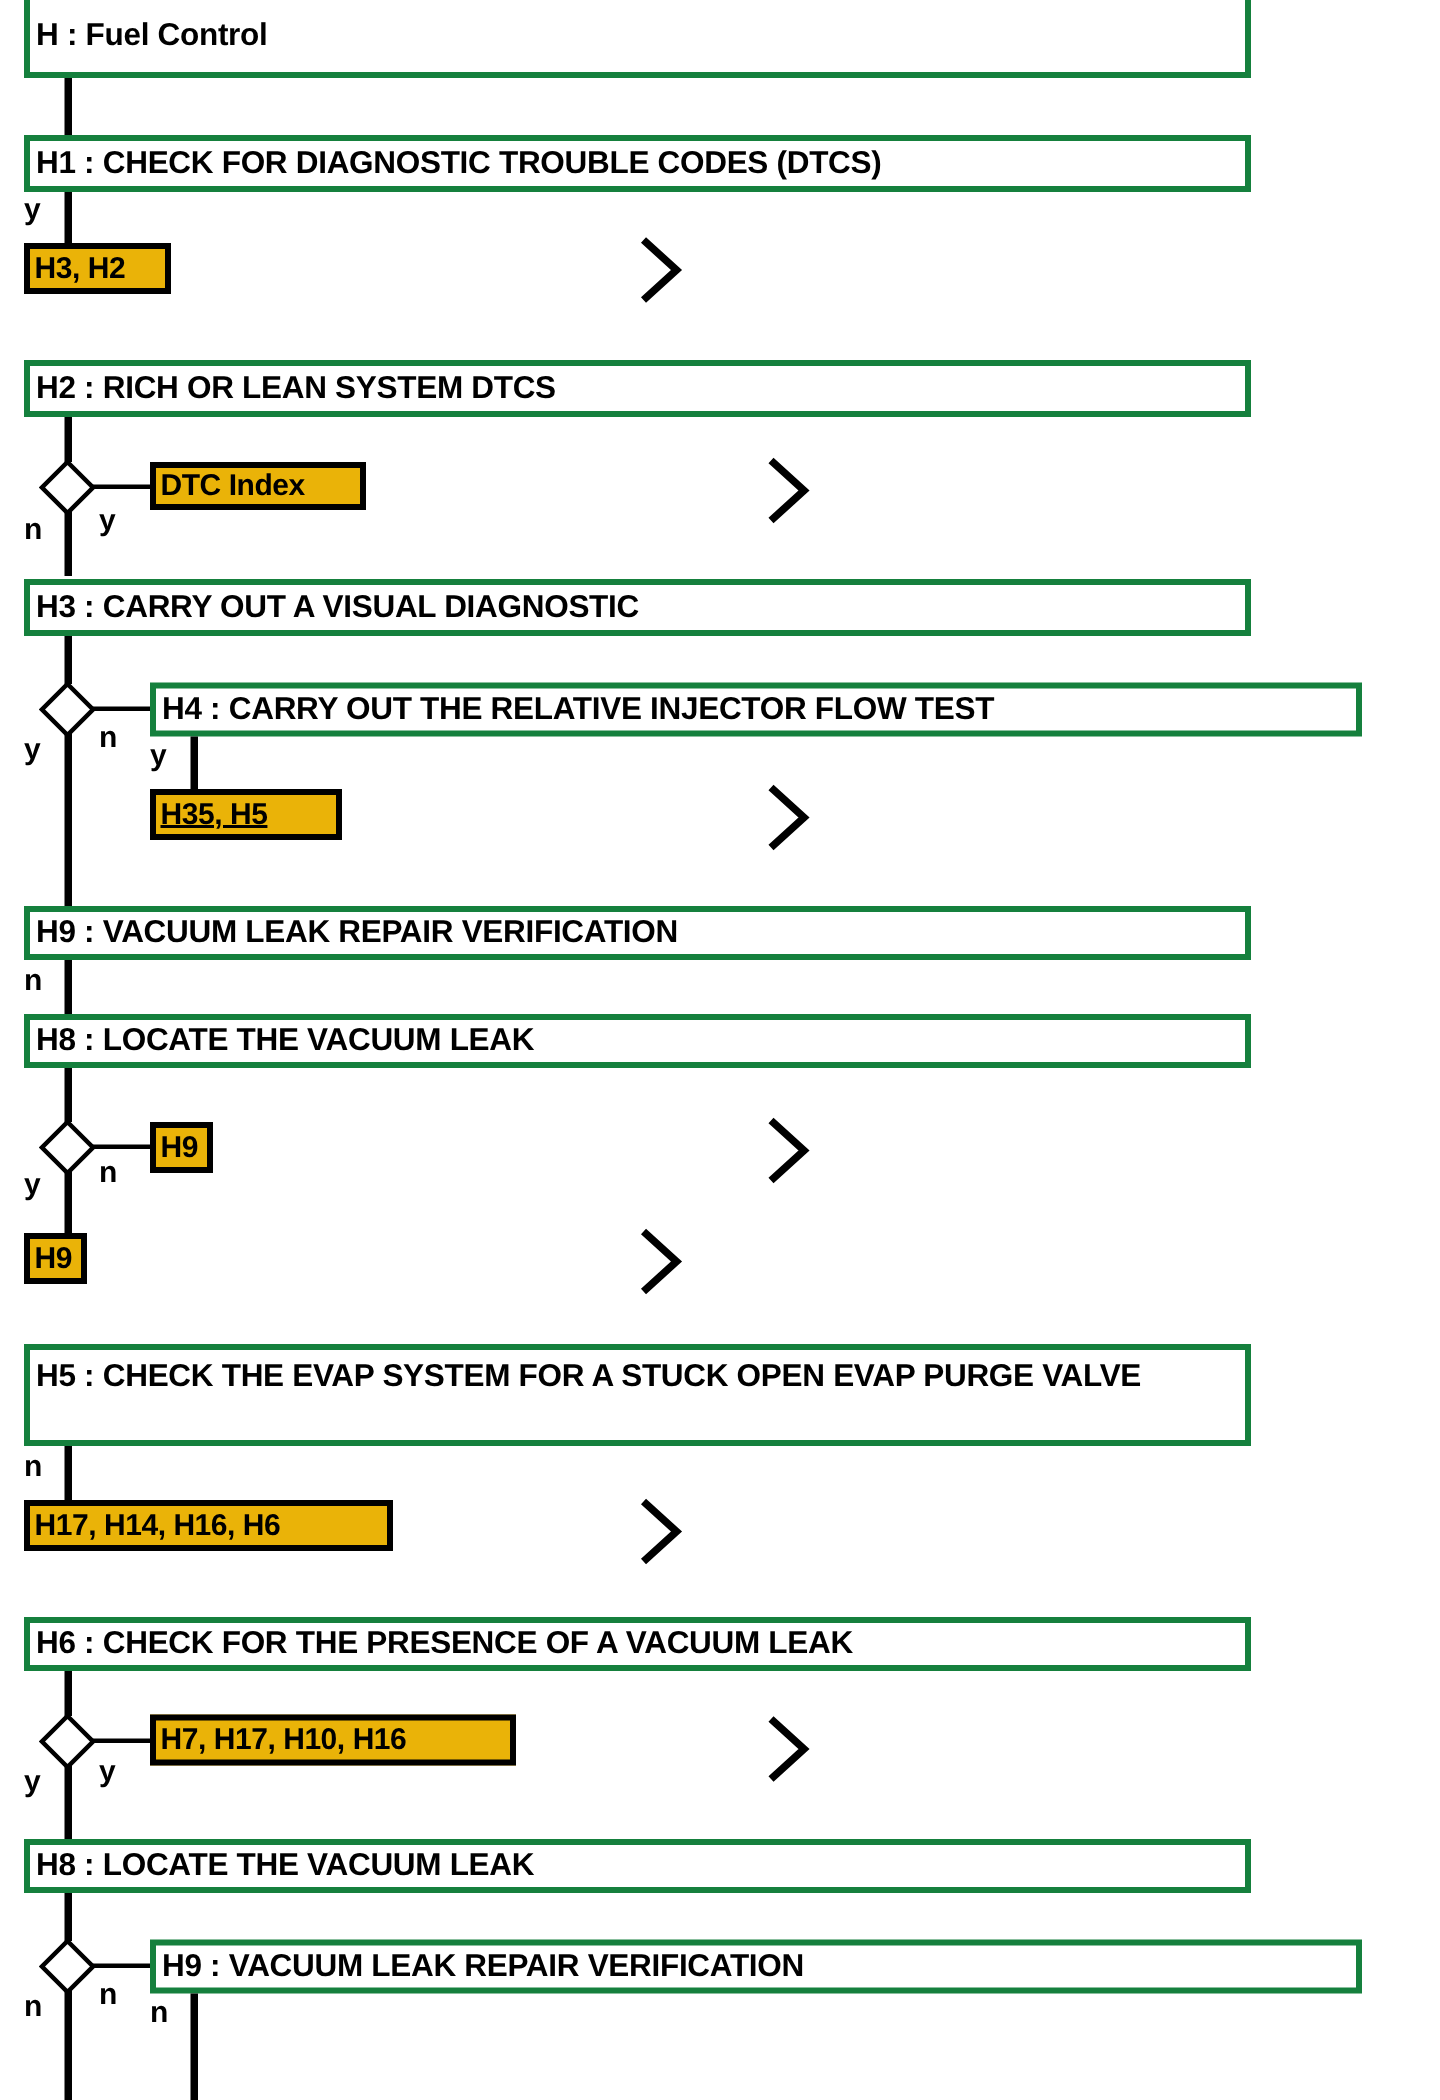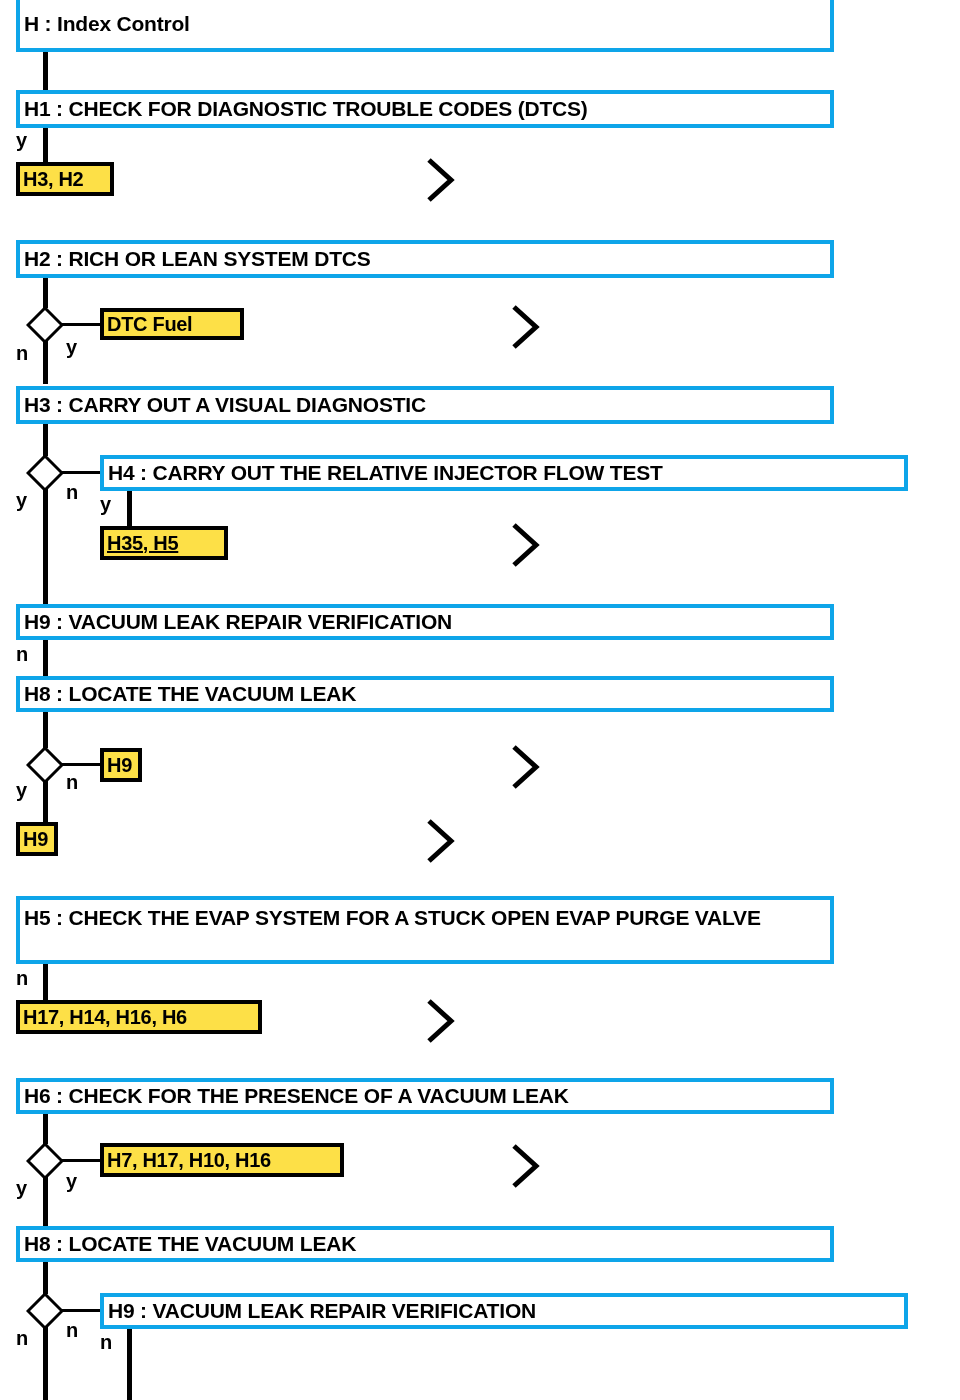--- a/index.html
+++ b/index.html
@@ -8,21 +8,21 @@
     width:960px;
     height:1400px;
     background:#ffffff;
     font-family:"Liberation Sans", sans-serif;
     overflow:hidden;
   }
   
   .box{
     position:absolute;
     box-sizing:border-box;
-    border:4px solid #0ea5e9;
+    border:4px solid #15803d;
     background:#fff;
     display:flex;
     align-items:center;
     padding-left:4px;
   }
   .box .txt{
     font-weight:bold;
     font-size:21px;
     line-height:24px;
     color:#000;
@@ -30,21 +30,21 @@
     white-space:pre-line;
   }
   
   .box.open-top{ border-top:none; }
 
   
   .chip{
     position:absolute;
     box-sizing:border-box;
     border:4px solid #000;
-    background:#fde047;
+    background:#eab308;
     display:flex;
     align-items:center;
     padding:0 3px;
   }
   .chip .txt{
     font-weight:bold;
     font-size:20px;
     line-height:22px;
     color:#000;
     letter-spacing:-0.3px;
@@ -74,21 +74,21 @@
   
   .chev{ position:absolute; width:32px; height:48px; }
   .chev svg{ display:block; }
 </style>
 </head>
 <body>
 
 <div id="page">
 
   <div class="box open-top" style="left:16px; top:0px; width:818px; height:52px;">
-    <span class="txt">H : Index Control</span>
+    <span class="txt">H : Fuel Control</span>
   </div>
   <div class="vline" style="left:43px; top:52px; height:38px;"></div>
 
   <div class="box" style="left:16px; top:90px; width:818px; height:38px;">
     <span class="txt">H1 : CHECK FOR DIAGNOSTIC TROUBLE CODES (DTCS)</span>
   </div>
   <div class="vline" style="left:43px; top:128px; height:34px;"></div>
   <div class="blab" style="left:16px; top:130px;">y</div>
 
   <div class="chip" style="left:16px; top:162px; width:98px; height:34px;">
@@ -110,21 +110,21 @@
     <svg width="38" height="38" viewBox="0 0 38 38">
         <path d="M19 2 L36 19 L19 36 L2 19 Z" stroke="#000" stroke-width="3" fill="#fff"></path>
       </svg>
   </div>
   <div class="hline" style="left:62px; top:323px; width:38px;"></div>
   <div class="blab" style="left:66px; top:337px;">y</div>
   <div class="blab" style="left:16px; top:343px;">n</div>
   <div class="vline" style="left:43px; top:340px; height:44px;"></div>
 
   <div class="chip" style="left:100px; top:308px; width:144px; height:32px;">
-    <span class="txt">DTC Fuel</span>
+    <span class="txt">DTC Index</span>
   </div>
 
   <div class="chev" style="left:509px; top:303px;">
     <svg width="32" height="48" viewBox="0 0 32 48">
         <path d="M5 4 L27 24 L5 44" stroke="#000" stroke-width="5" fill="none"></path>
       </svg>
   </div>
 
   <div class="box" style="left:16px; top:386px; width:818px; height:38px;">
     <span class="txt">H3 : CARRY OUT A VISUAL DIAGNOSTIC</span>

